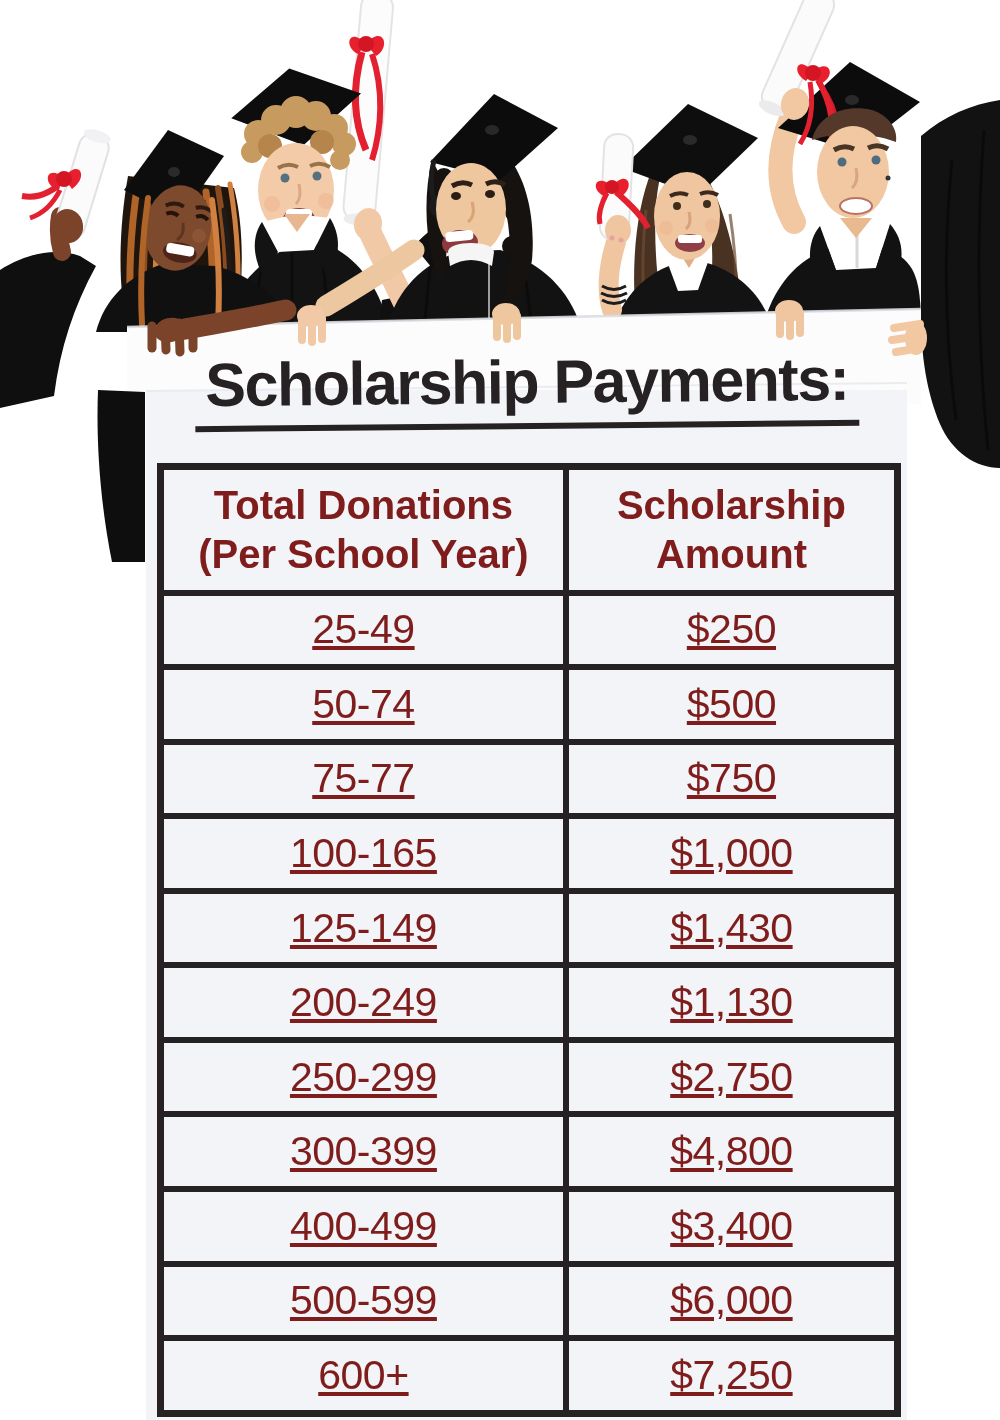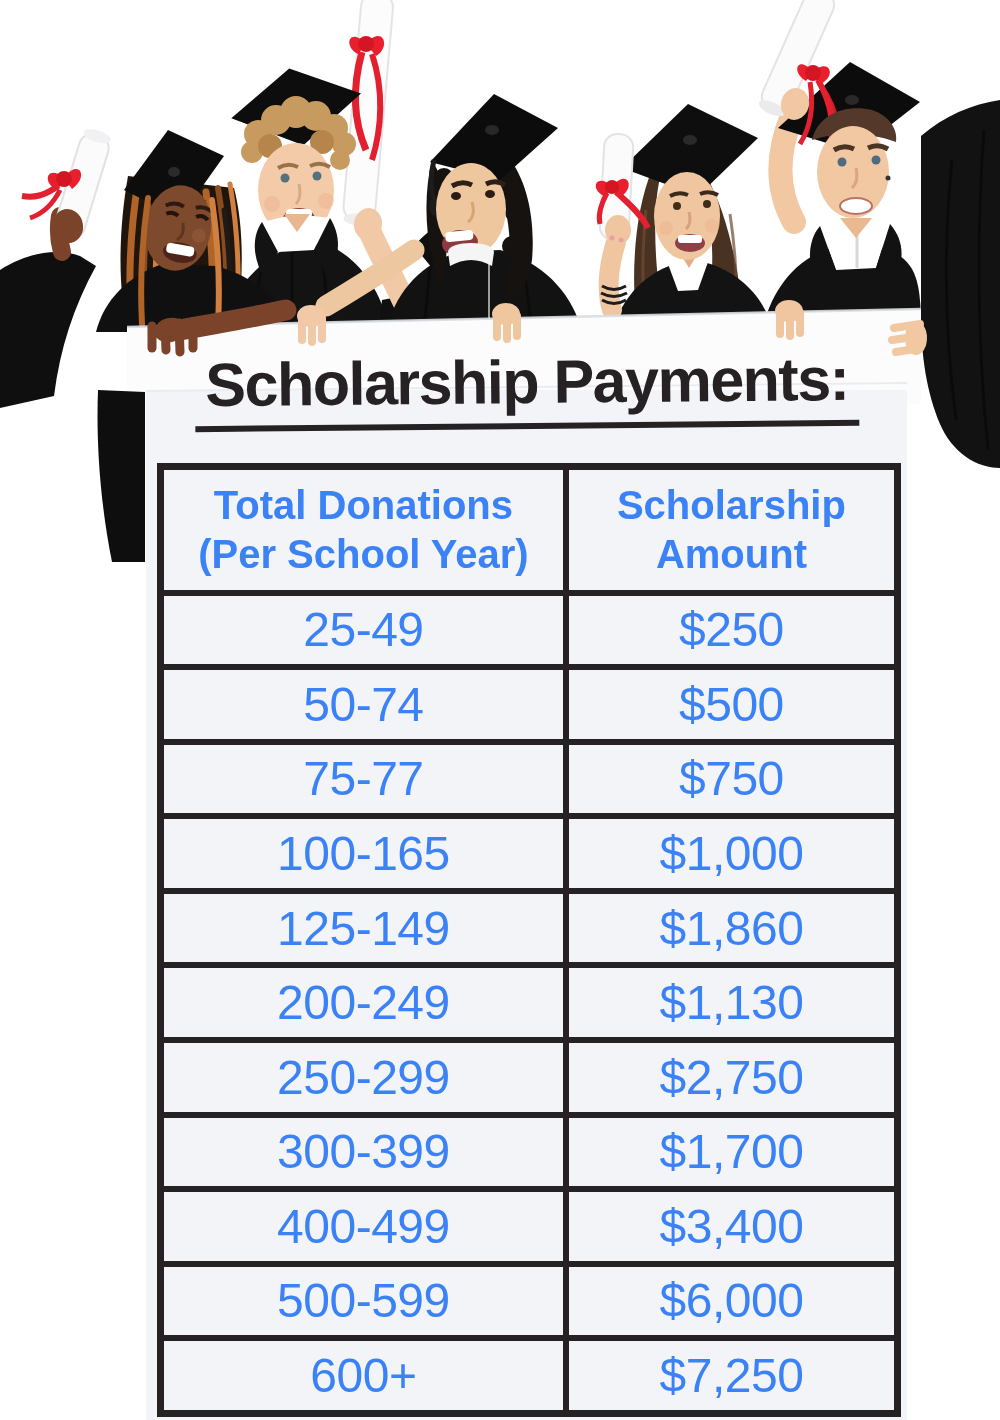--- a/index.html
+++ b/index.html
@@ -4,27 +4,27 @@
 <style>
   html,body{margin:0;padding:0;background:#ffffff;}
   .scene{position:relative;width:1000px;height:1420px;overflow:hidden;background:#ffffff;
          font-family:"Liberation Sans",sans-serif;}
   .photo-svg{position:absolute;left:0;top:0;width:1000px;height:1420px;display:block;}
   .sign-title{position:absolute;left:146px;top:350px;width:762px;text-align:center;
               transform:rotate(-0.55deg);color:#262223;font-weight:700;font-size:61px;
               letter-spacing:-1.5px;white-space:nowrap;line-height:1.05;}
   .sign-title .underlined{display:inline-block;border-bottom:6px solid #262223;padding:0 10px 9px 10px;}
   table.payments{position:absolute;left:157px;top:463px;width:744px;height:954px;
-                 border-collapse:collapse;table-layout:fixed;color:#3b82f6;
+                 border-collapse:collapse;table-layout:fixed;color:#7f1d1d;
                  border:7px solid #262223;}
   table.payments th,table.payments td{border:6px solid #262223;text-align:center;
                  vertical-align:middle;padding:0;background:transparent;}
   table.payments thead tr{height:126px;}
   table.payments th{font-size:40px;font-weight:700;line-height:1.22;}
-  table.payments td{font-size:48px;font-weight:400;letter-spacing:-0.5px;}
+  table.payments td{font-size:41px;font-weight:400;letter-spacing:-0.5px;text-decoration:underline;}
   .hdr-line{display:block;}
 </style>
 </head>
 <body>
 
 <div class="scene">
 
   <svg class="photo-svg" viewBox="0 0 1000 1420" xmlns="http://www.w3.org/2000/svg">
 
     <g>
@@ -334,33 +334,33 @@
       <tr>
           <td>75-77</td>
           <td>$750</td>
         </tr>
       <tr>
           <td>100-165</td>
           <td>$1,000</td>
         </tr>
       <tr>
           <td>125-149</td>
-          <td>$1,860</td>
+          <td>$1,430</td>
         </tr>
       <tr>
           <td>200-249</td>
           <td>$1,130</td>
         </tr>
       <tr>
           <td>250-299</td>
           <td>$2,750</td>
         </tr>
       <tr>
           <td>300-399</td>
-          <td>$1,700</td>
+          <td>$4,800</td>
         </tr>
       <tr>
           <td>400-499</td>
           <td>$3,400</td>
         </tr>
       <tr>
           <td>500-599</td>
           <td>$6,000</td>
         </tr>
       <tr>

